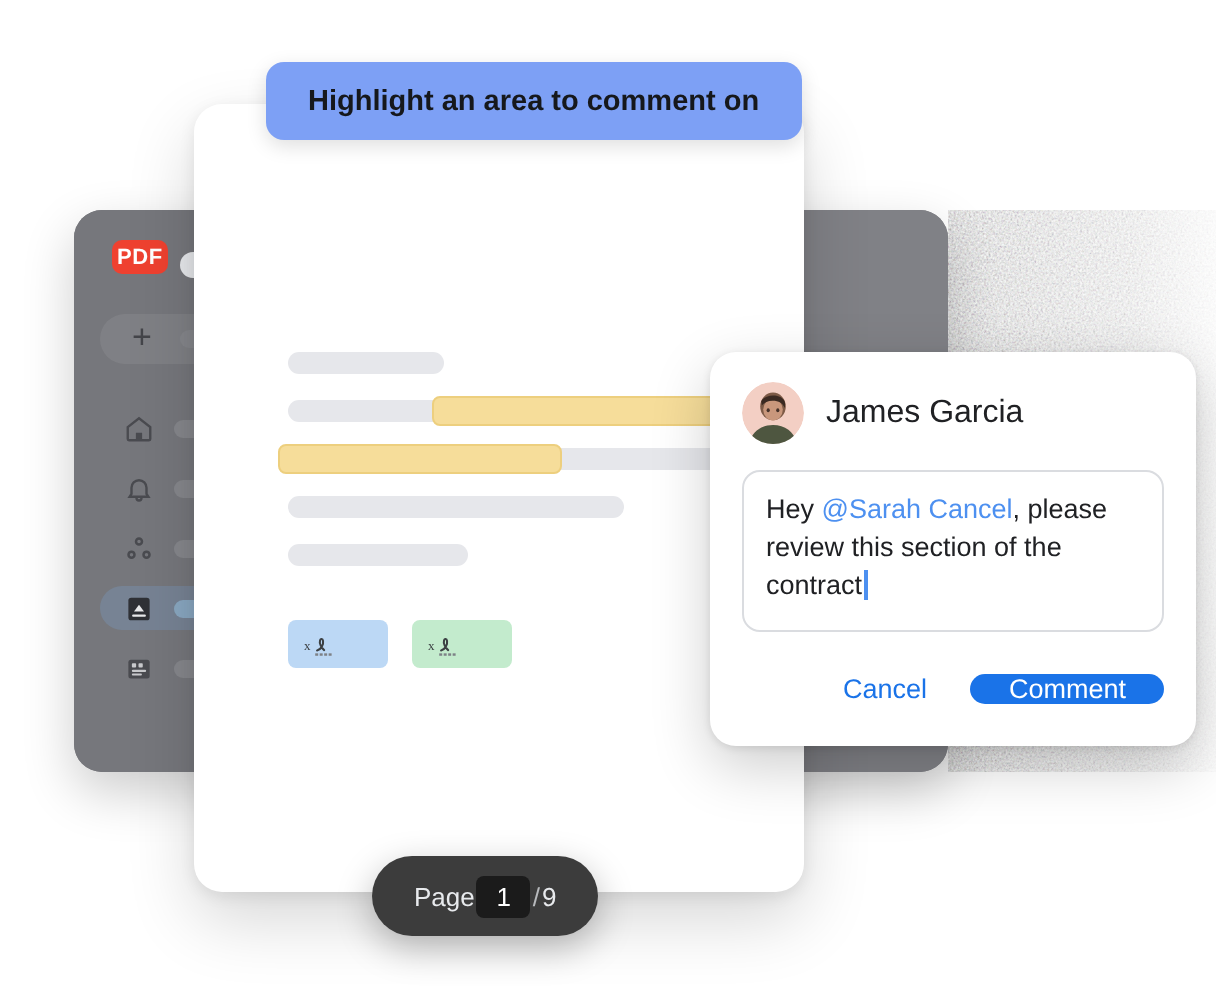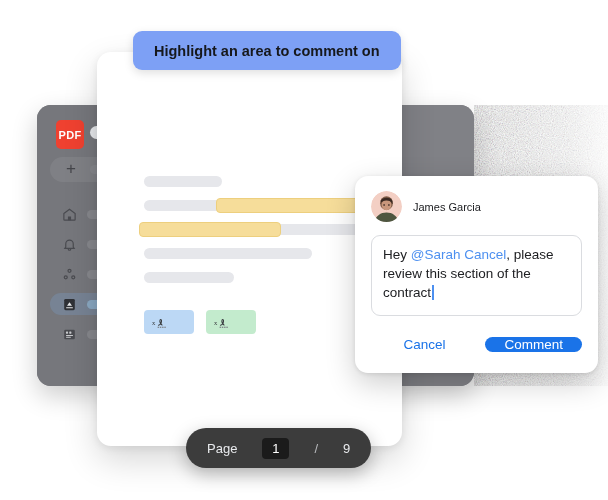--- a/index.html
+++ b/index.html
@@ -36,21 +36,21 @@
   }
   .app-sidebar {
     position: absolute;
     left: 0; top: 0;
     width: 104px; height: 100%;
     background: #76777c;
   }
   .pdf-logo {
     position: absolute;
     left: 19px; top: 15px;
-    width: 28px; height: 29px;
+    width: 28px; height: 17px;
     background: #ef4130;
     border-radius: 5px;
     color: #ffffff;
     font-size: 11px;
     font-weight: bold;
     letter-spacing: 0.3px;
     display: flex;
     align-items: center;
     justify-content: center;
     font-family: "Liberation Sans", sans-serif;
@@ -241,21 +241,21 @@
     position: absolute;
     left: 186px; top: 428px;
     height: 40px;
     padding: 0 21px;
     border-radius: 20px;
     background: #3c3c3c;
     color: #e8eaed;
     font-size: 13px;
     display: flex;
     align-items: center;
-    gap: 25px;
+    gap: 1px;
     box-shadow: 0 6px 18px rgba(0,0,0,0.28);
   }
   .page-num {
     background: #1b1b1b;
     border-radius: 4px;
     min-width: 13px;
     padding: 3px 7px;
     text-align: center;
     color: #ffffff;
     font-size: 13px;
@@ -279,21 +279,21 @@
     gap: 11px;
     margin-bottom: 13px;
   }
   .avatar {
     width: 31px; height: 31px;
     border-radius: 50%;
     overflow: hidden;
     flex: 0 0 auto;
   }
   .author-name {
-    font-size: 11px;
+    font-size: 16px;
     color: #202124;
   }
   .comment-input {
     border: 1px solid #dadce0;
     border-radius: 9px;
     padding: 9px 11px 10px 11px;
     font-size: 13.5px;
     line-height: 19px;
     color: #202124;
     min-height: 60px;
@@ -325,21 +325,20 @@
   }
   .btn-comment {
     background: #1a73e8;
     color: #ffffff;
     font-size: 13.5px;
     border: none;
     border-radius: 17px;
     padding: 0 19px;
     cursor: pointer;
     font-family: "Liberation Sans", sans-serif;
-    margin-left: 18px;
   }
 </style>
 </head>
 <body>
 
 <div class="stage">
 
   <svg class="grain" viewBox="0 0 134 281" preserveAspectRatio="none">
     <defs>
       <filter id="noiseF" x="0" y="0" width="100%" height="100%">

